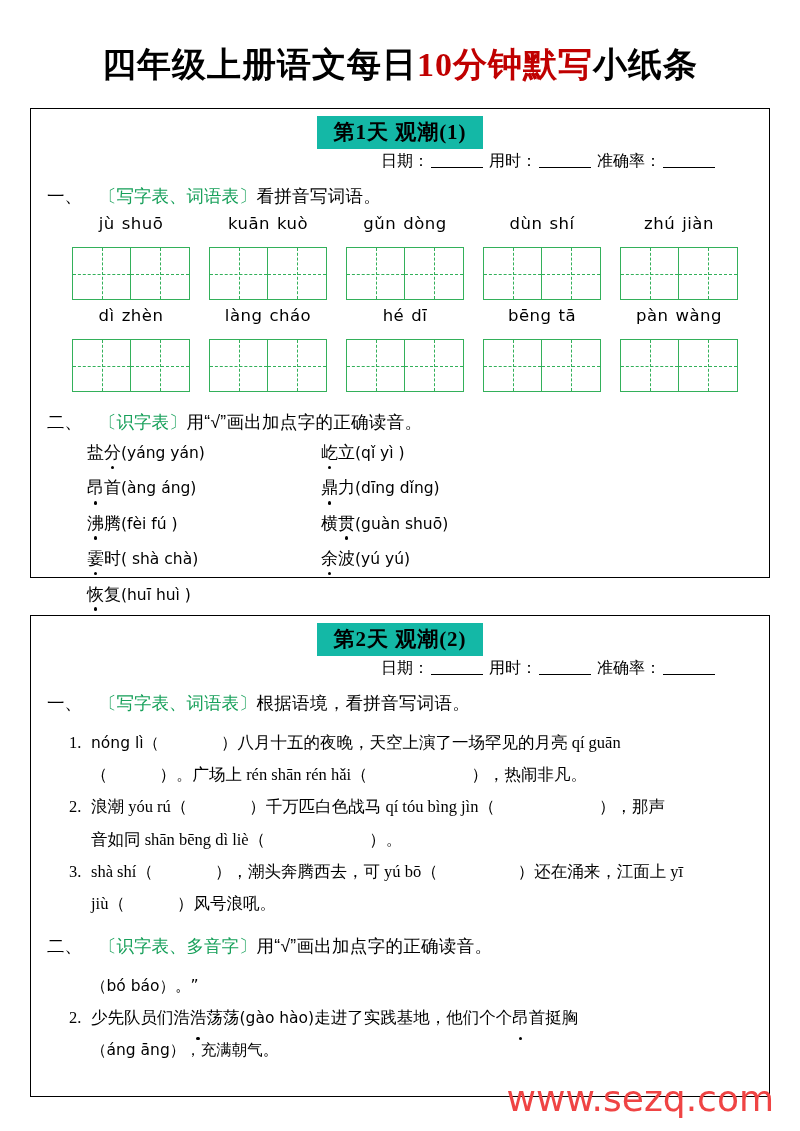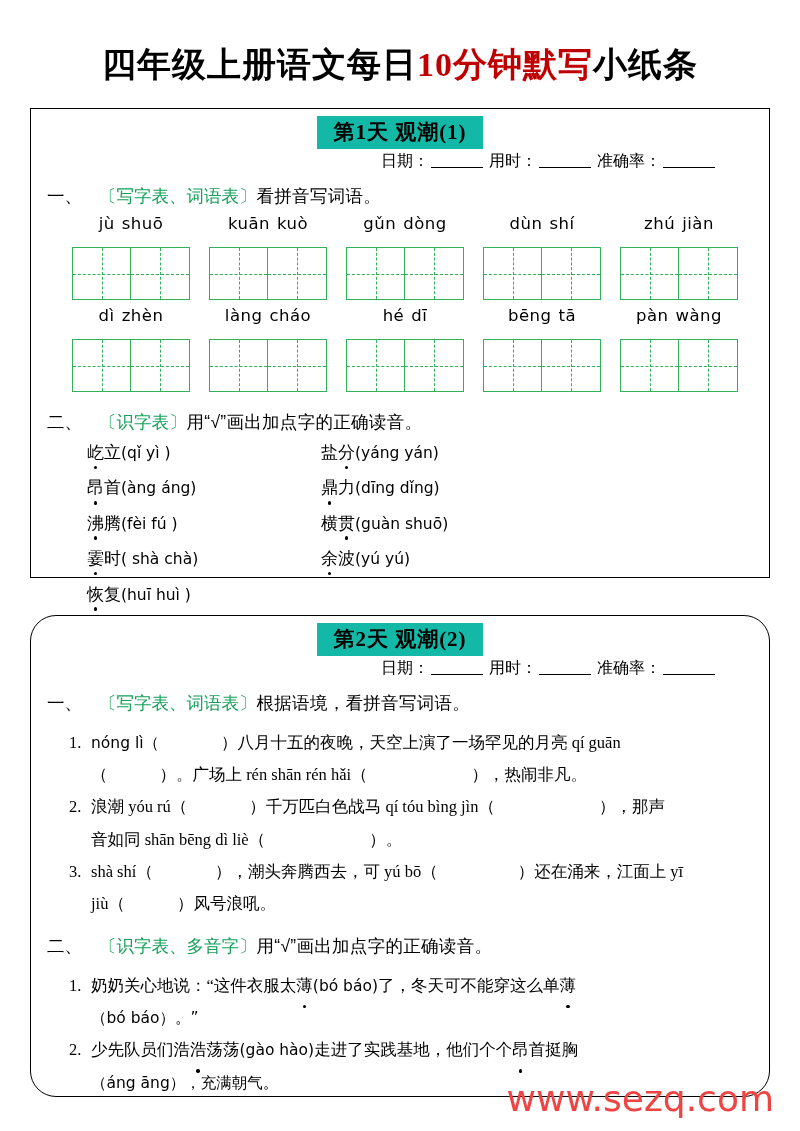--- a/index.html
+++ b/index.html
@@ -30,21 +30,21 @@
 
   
   .card {
     position: absolute;
     left: 30px;
     width: 740px;
     border: 1.6px solid #000;
     background: #fff;
   }
   #card-day1 { top: 108px; height: 470px; }
-  #card-day2 { top: 615px; height: 482px; border-radius: 26px; }
+  #card-day2 { top: 615px; height: 482px; }
 
   .card-header {
     text-align: center;
     padding-top: 7px;
     height: 38px;
   }
   .day-badge {
     display: inline-block;
     background: #14b8a6;
     font-family: "Liberation Serif", "DejaVu Serif", serif;
@@ -286,22 +286,22 @@
     </div>
   </div>
 
   <div class="sec-head" style="margin-top:18px;">
     <span class="sec-num">二、</span>
     <span class="green">〔识字表〕</span>
     <span class="sec-text">用“√”画出加点字的正确读音。</span>
   </div>
 
   <div class="mc-grid">
+    <div class="mc-item"><span>盐</span><span class="dotchar">分</span><span></span><span class="py">(yáng yán)</span></div>
     <div class="mc-item"><span></span><span class="dotchar">屹</span><span>立</span><span class="py">(qǐ yì )</span></div>
-    <div class="mc-item"><span>盐</span><span class="dotchar">分</span><span></span><span class="py">(yáng yán)</span></div>
     <div class="mc-item"><span></span><span class="dotchar">昂</span><span>首</span><span class="py">(àng áng)</span></div>
     <div class="mc-item"><span></span><span class="dotchar">鼎</span><span>力</span><span class="py">(dīng dǐng)</span></div>
     <div class="mc-item"><span></span><span class="dotchar">沸</span><span>腾</span><span class="py">(fèi fú )</span></div>
     <div class="mc-item"><span>横</span><span class="dotchar">贯</span><span></span><span class="py">(guàn shuō)</span></div>
     <div class="mc-item"><span></span><span class="dotchar">霎</span><span>时</span><span class="py">( shà chà)</span></div>
     <div class="mc-item"><span></span><span class="dotchar">余</span><span>波</span><span class="py">(yú yú)</span></div>
     <div class="mc-item"><span></span><span class="dotchar">恢</span><span>复</span><span class="py">(huī huì )</span></div>
   </div>
 </div>
 
@@ -348,23 +348,20 @@
   </div>
 
   <div class="sec-head" style="margin-top:14px;">
     <span class="sec-num">二、</span>
     <span class="green">〔识字表、多音字〕</span>
     <span class="sec-text">用“√”画出加点字的正确读音。</span>
   </div>
 
   <div class="qlist">
     <div class="q">
-      <span class="idx">1.</span><span>奶奶关心地说：“这件衣服太</span><span class="dotchar">薄</span><span class="py">(bó báo)</span><span>了，冬天可不能穿这么单</span><span class="dotchar">薄</span>
-    </div>
-    <div class="q">
       <span class="indent"></span><span class="py">（bó báo）。”</span>
     </div>
     <div class="q">
       <span class="idx">2.</span><span>少先队员们浩</span><span class="dotchar">浩</span><span>荡荡</span><span class="py">(gào hào)</span><span>走进了实践基地，他们个个</span><span class="dotchar">昂</span><span>首挺胸</span>
     </div>
     <div class="q">
       <span class="indent"></span><span class="py">（áng āng），充满朝气。</span>
     </div>
   </div>
 </div>

